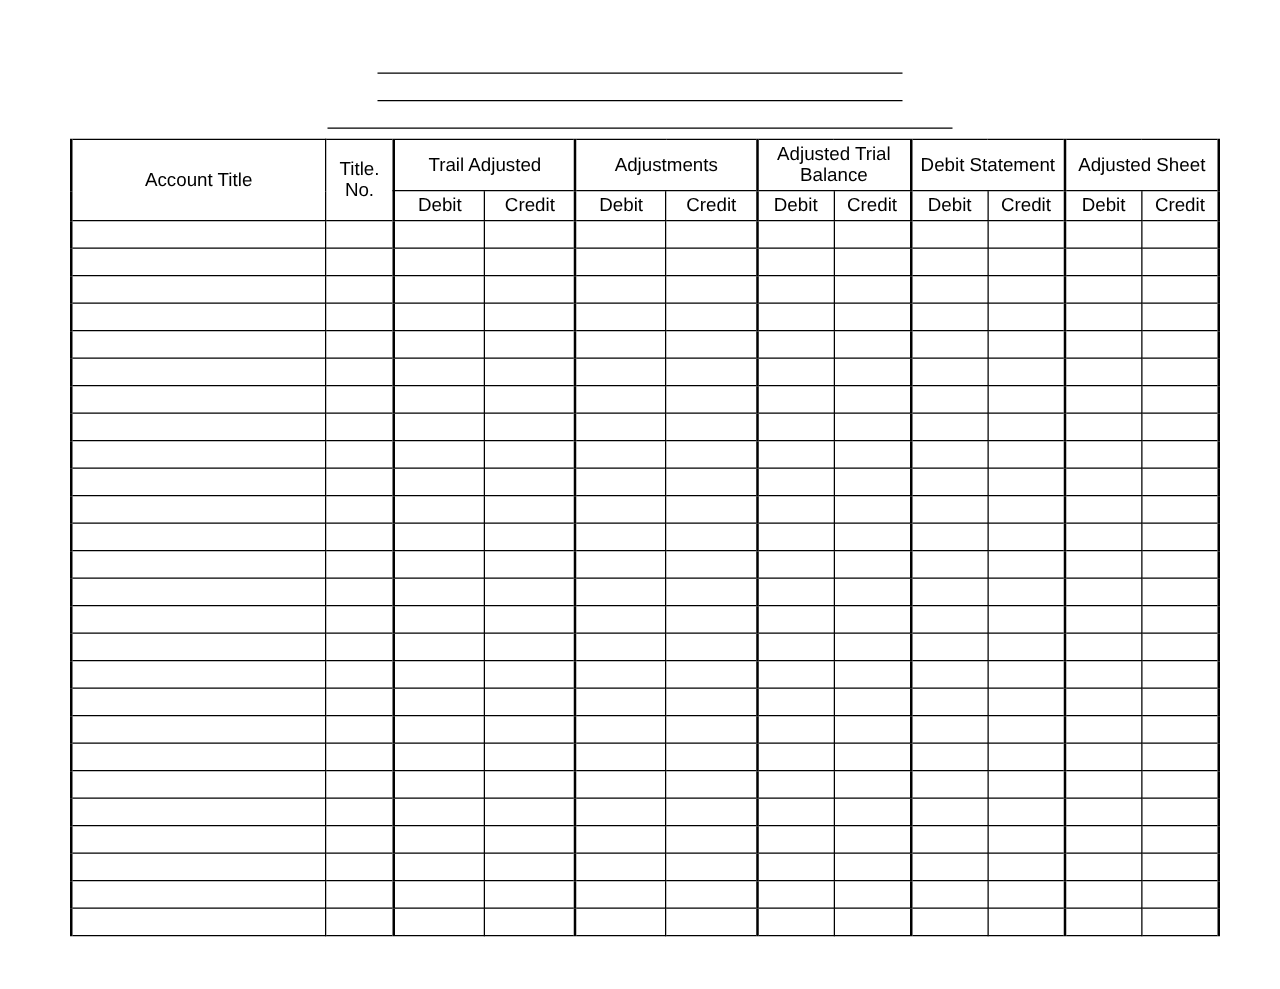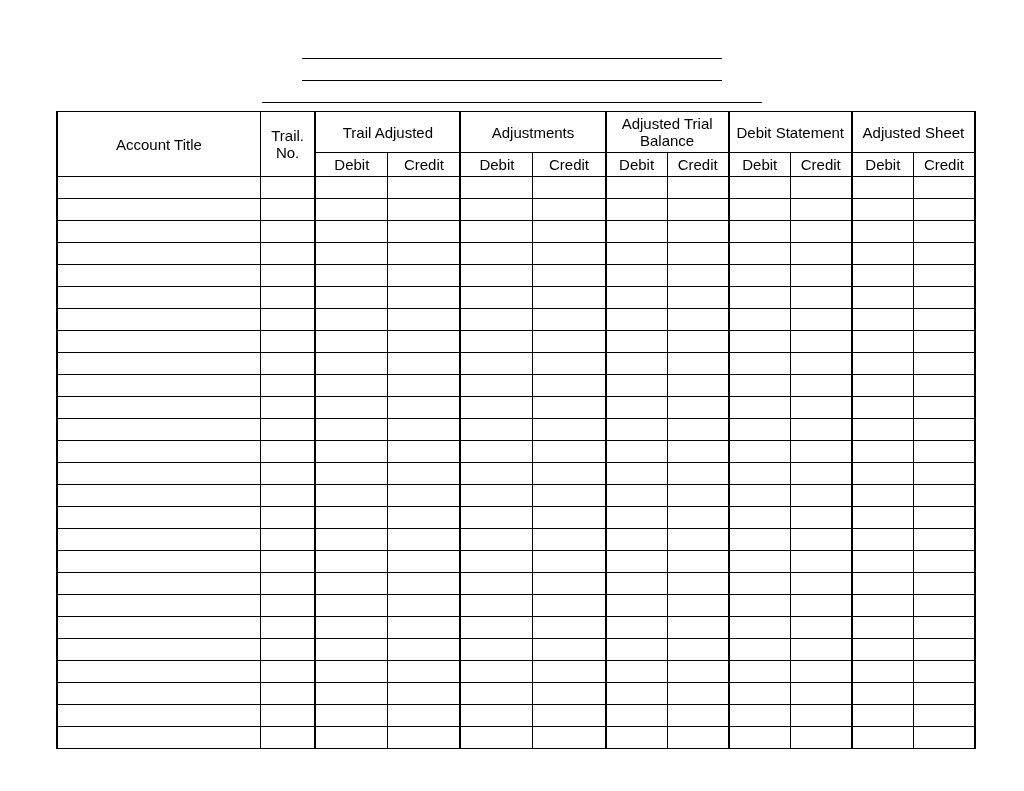--- a/index.html
+++ b/index.html
@@ -87,21 +87,21 @@
           <col class="c-dc-narrow">
         <col class="c-dc-narrow">
           <col class="c-dc-narrow">
         <col class="c-dc-narrow">
           <col class="c-dc-narrow">
       </colgroup>
       <thead>
         <tr>
           <th rowspan="2" class="outer-l">Account Title</th>
           <th rowspan="2" class="vsep-r">
-            <span>Trail.</span><br>
+            <span>Title.</span><br>
             <span>No.</span>
           </th>
           <th colspan="2" class="vsep-r">Trail Adjusted</th>
           <th colspan="2" class="vsep-r">Adjustments</th>
           <th colspan="2" class="vsep-r">Adjusted Trial Balance</th>
           <th colspan="2" class="vsep-r">Debit Statement</th>
           <th colspan="2" class="outer-r">Adjusted Sheet</th>
         </tr>
         <tr>
           <th>Debit</th>

